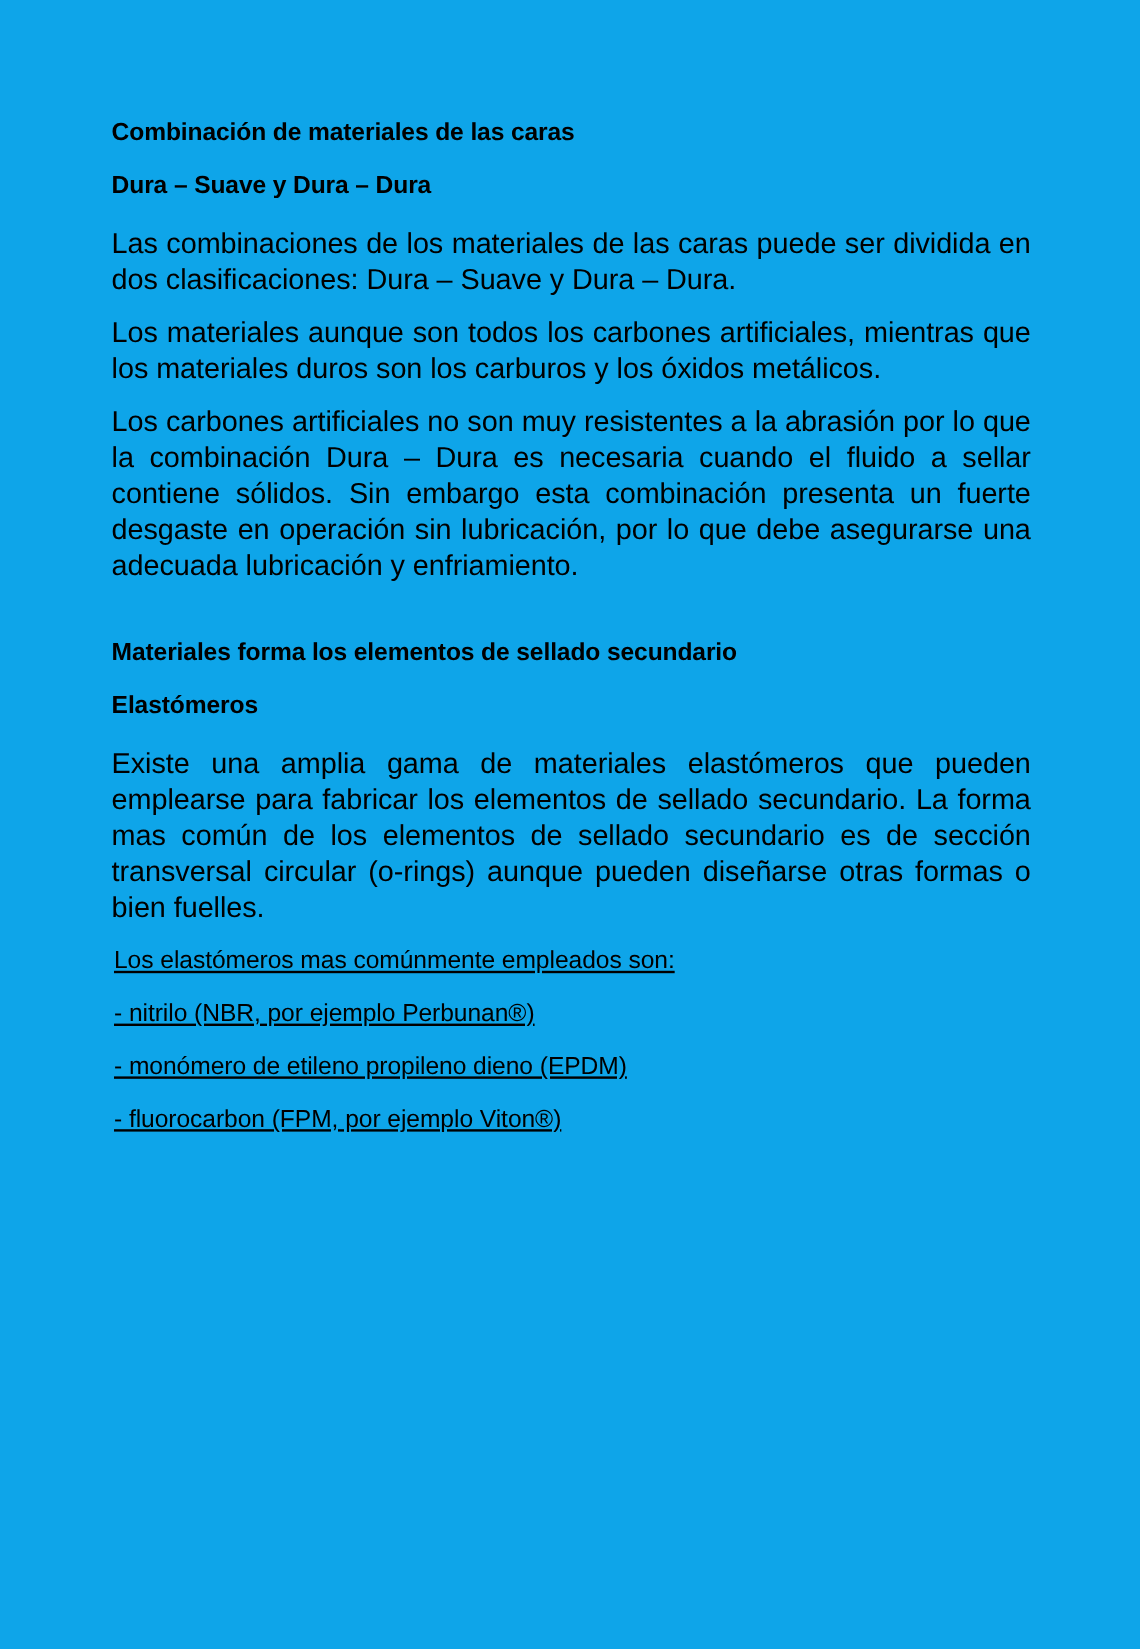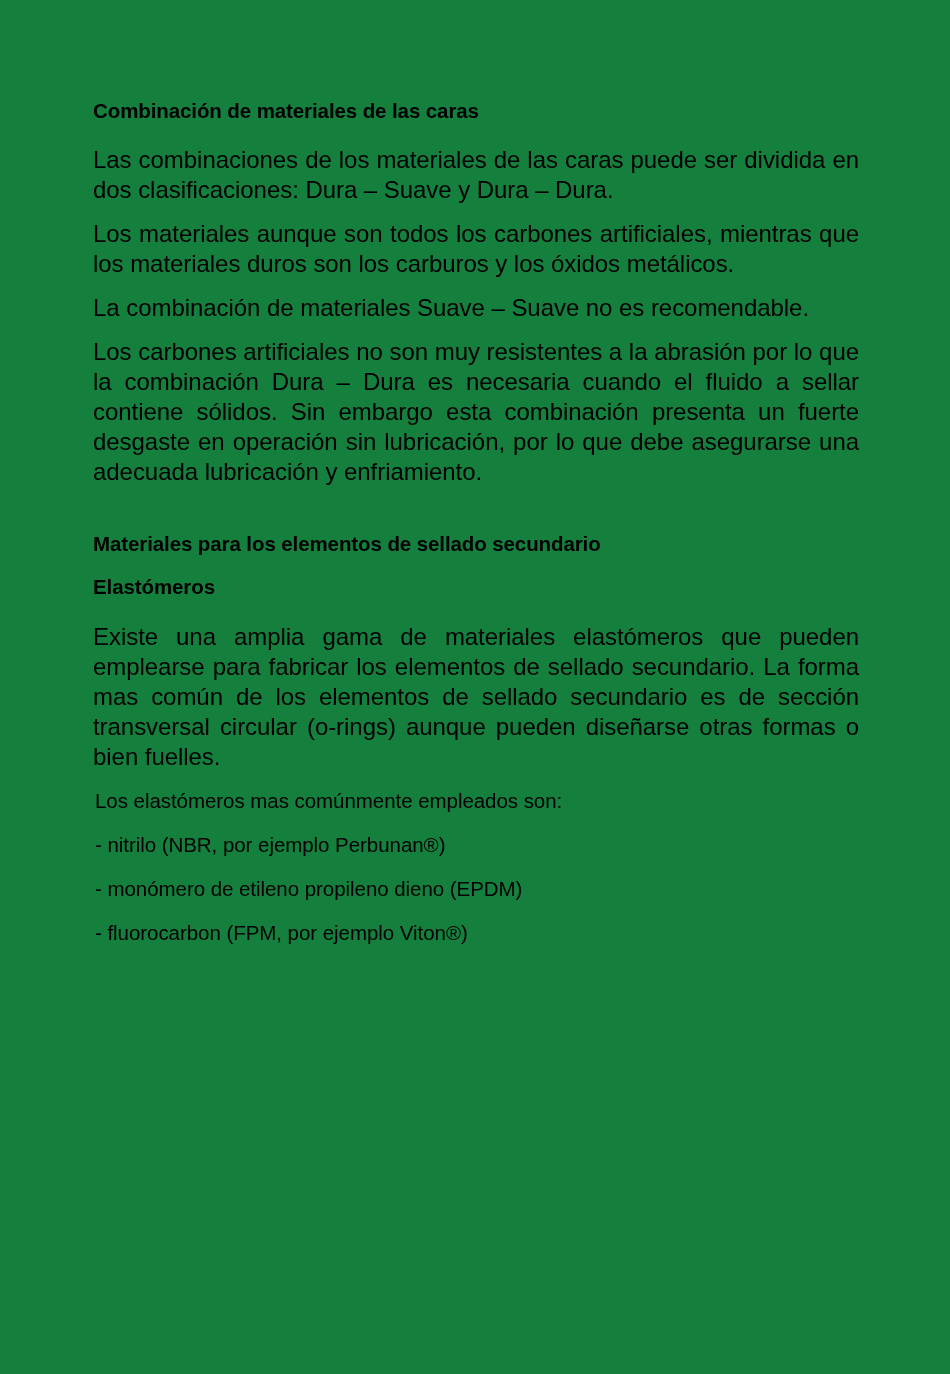--- a/index.html
+++ b/index.html
@@ -5,21 +5,21 @@
 <style>
   html, body {
     margin: 0;
     padding: 0;
     background: #ffffff;
   }
   .page {
     position: relative;
     width: 950px;
     height: 1374px;
-    background: #15803d;
+    background: #0ea5e9;
     margin: 0 auto;
     overflow: hidden;
     font-family: "Liberation Sans", sans-serif;
     color: #000000;
     -webkit-font-smoothing: antialiased;
   }
   .content {
     position: absolute;
     left: 93px;
     top: 101px;
@@ -56,49 +56,50 @@
     margin-bottom: 0;
   }
   .list-line {
     font-size: 20.5px;
     font-weight: normal;
     line-height: 30px;
     margin: 0 0 14px 0;
     text-align: left;
     letter-spacing: -0.05px;
     padding-left: 2px;
+    text-decoration: underline;
   }
   .section-gap {
     height: 47px;
   }
 </style>
 </head>
 <body>
 
 <div class="page">
   <div class="content">
 
     <div>
       <h2 class="h-section">Combinación de materiales de las caras</h2>
 
+      <h3 class="h-sub">Dura – Suave y Dura – Dura</h3>
 
       <p class="body">Las combinaciones de los materiales de las caras puede ser dividida en dos clasificaciones: Dura – Suave y Dura – Dura.</p>
 
       <p class="body">Los materiales aunque son todos los carbones artificiales, mientras que los materiales duros son los carburos y los óxidos metálicos.</p>
 
-      <p class="body">La combinación de materiales Suave – Suave no es recomendable.</p>
 
 
       <p class="body">Los carbones artificiales no son muy resistentes a la abrasión por lo que la combinación Dura – Dura es necesaria cuando el fluido a sellar contiene sólidos. Sin embargo esta combinación presenta un fuerte desgaste en operación sin lubricación, por lo que debe asegurarse una adecuada lubricación y enfriamiento.</p>
     </div>
 
     <div class="section-gap"></div>
 
     <div>
-      <h2 class="h-section">Materiales para los elementos de sellado secundario</h2>
+      <h2 class="h-section">Materiales forma los elementos de sellado secundario</h2>
 
       <h3 class="h-sub">Elastómeros</h3>
 
       <p class="body">Existe una amplia gama de materiales elastómeros que pueden emplearse para fabricar los elementos de sellado secundario. La forma mas común de los elementos de sellado secundario es de sección transversal circular (o-rings) aunque pueden diseñarse otras formas o bien fuelles.</p>
 
       <p class="list-line">Los elastómeros mas comúnmente empleados son:</p>
 
       <p class="list-line">- nitrilo (NBR, por ejemplo Perbunan®)</p>
 
       <p class="list-line">- monómero de etileno propileno dieno (EPDM)</p>

